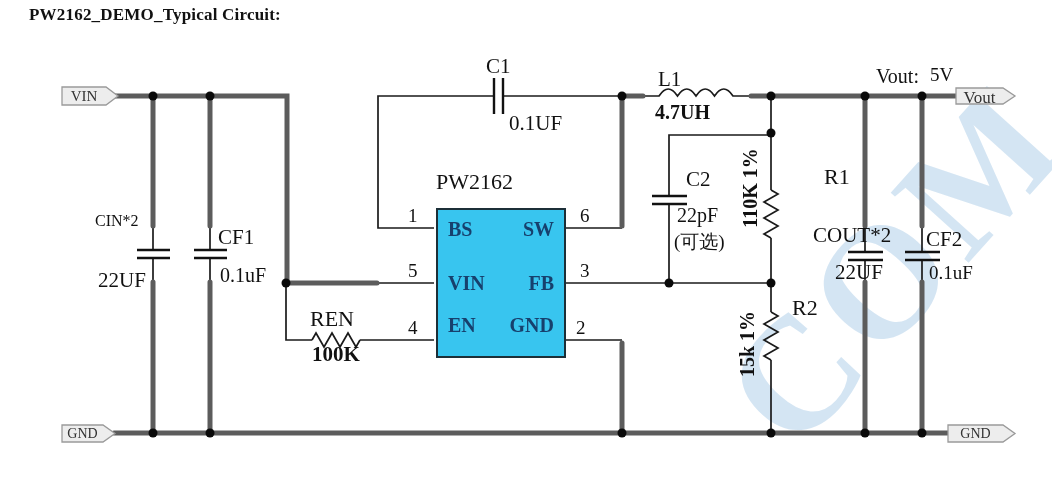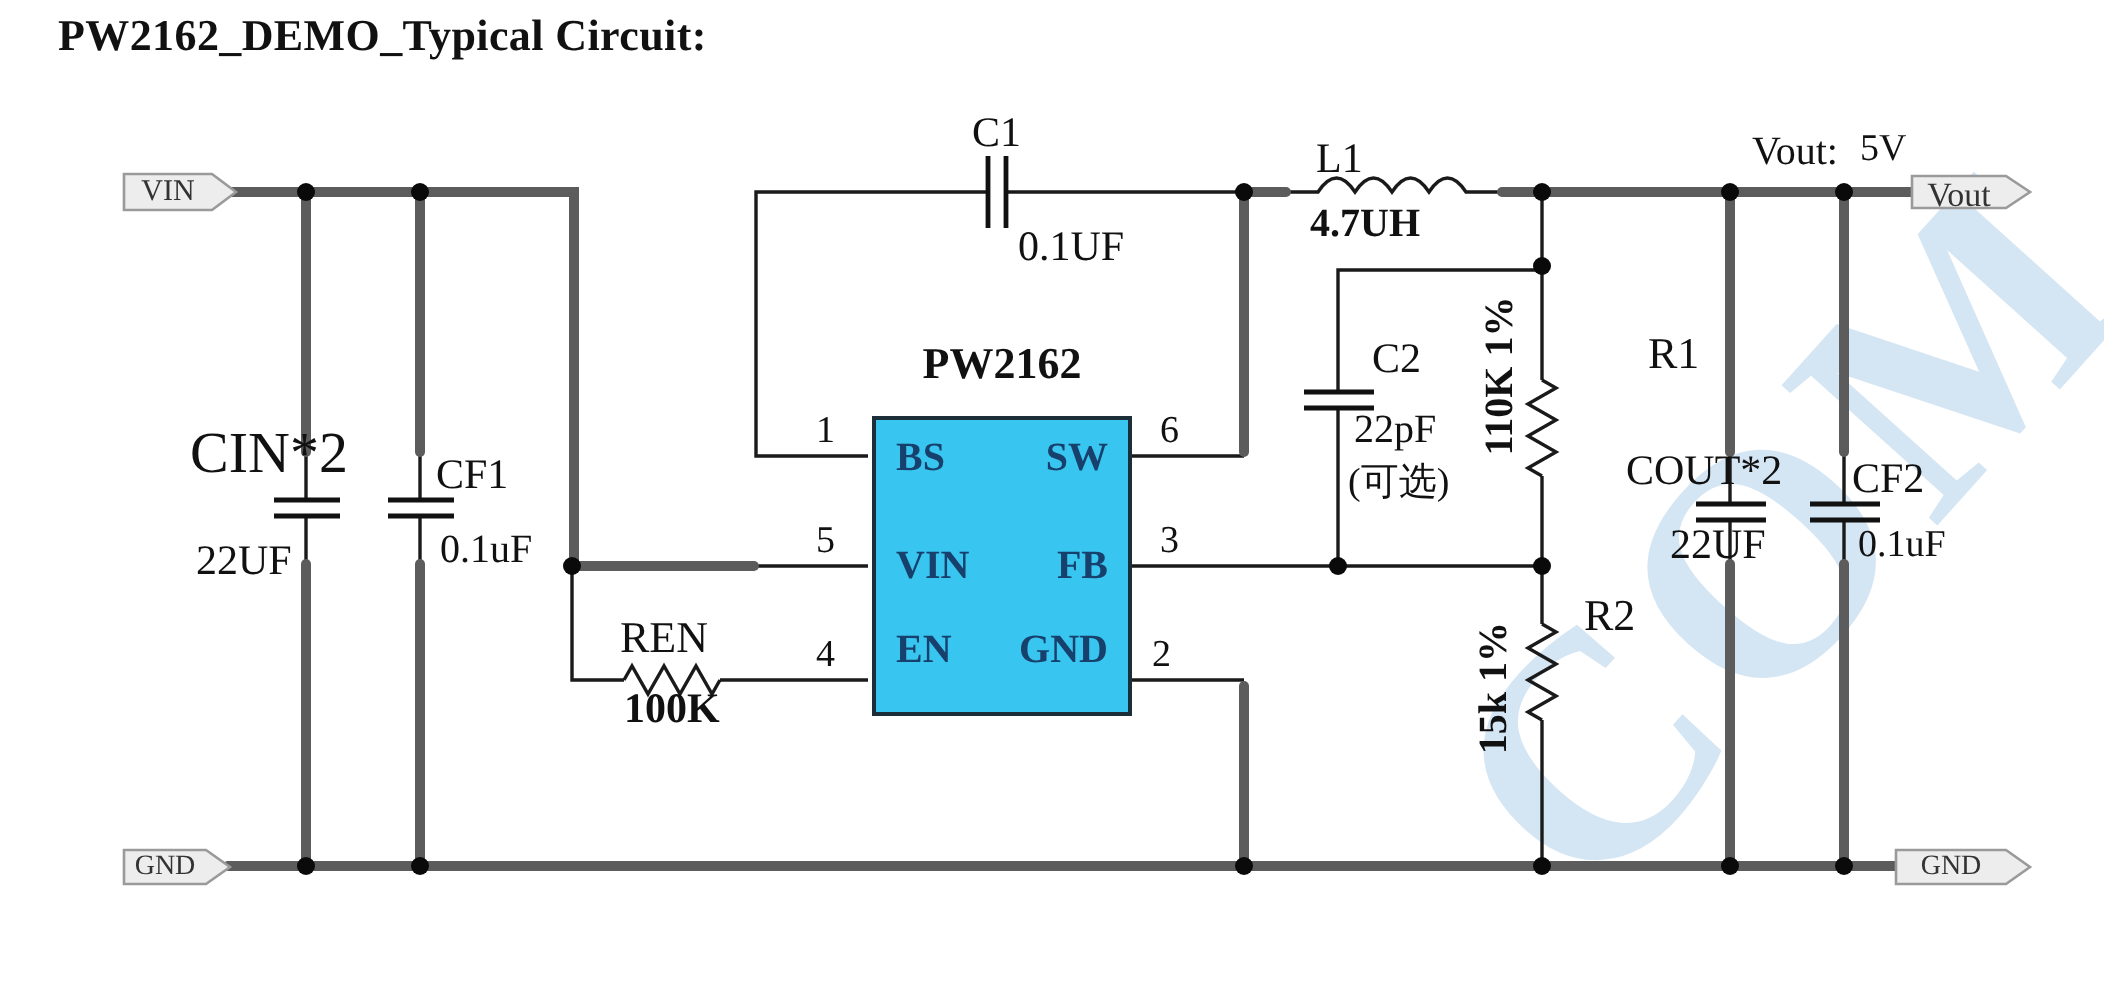--- a/index.html
+++ b/index.html
@@ -4,29 +4,29 @@
 <style>
   html,body{margin:0;padding:0;background:#fff;}
   #stage{
     position:relative;width:1052px;height:500px;background:#ffffff;
     font-family:"Liberation Serif","DejaVu Serif",serif;overflow:hidden;
   }
   #schematic-svg{position:absolute;left:0;top:0;z-index:1;}
   .lbl{position:absolute;z-index:2;color:#111;white-space:nowrap;line-height:1.1;}
   .b{font-weight:bold;}
   .rot{transform:rotate(-90deg);transform-origin:center center;text-align:center;}
-  #title{left:29px;top:6px;font-size:22px;font-weight:bold;letter-spacing:.2px;}
+  #title{left:29px;top:6px;font-size:17px;font-weight:bold;letter-spacing:.2px;}
   .tagtxt{text-align:center;color:#333;z-index:3;}
   #ic-box{
     position:absolute;left:436px;top:208px;width:130px;height:150px;
     background:#38c5ef;border:2px solid #1c2f38;box-sizing:border-box;z-index:2;
   }
   .ic-row{position:absolute;left:0;right:0;display:flex;justify-content:space-between;
     padding:0 10px;font-weight:bold;font-size:20px;color:#17406d;}
-  #pw-name{left:436px;top:170px;width:130px;text-align:center;font-size:22px;font-weight:bold;}
+  #pw-name{left:436px;top:170px;width:130px;text-align:left;font-size:22px;font-weight:normal;}
   .pinnum{font-size:19px;}
   #formula{left:328px;top:450px;font-size:24px;}
   #watermark{
     position:absolute;left:690px;top:360px;z-index:0;font-size:160px;font-weight:bold;
     color:rgba(160,197,229,0.45);transform:rotate(-48deg);transform-origin:left top;
     letter-spacing:8px;pointer-events:none;
   }
 </style>
 </head>
 <body>
@@ -122,21 +122,21 @@
   <div id="title" class="lbl">PW2162_DEMO_Typical Circuit:</div>
 
   <div class="lbl tagtxt" style="left:62px;top:88px;width:44px;font-size:15px;">VIN</div>
   <div class="lbl tagtxt" style="left:62px;top:426px;width:41px;font-size:14px;">GND</div>
   <div class="lbl tagtxt" style="left:956px;top:89px;width:47px;font-size:17px;">Vout</div>
   <div class="lbl tagtxt" style="left:948px;top:426px;width:55px;font-size:14px;">GND</div>
 
   <div class="lbl" style="left:876px;top:65px;font-size:20px;">Vout:</div>
   <div class="lbl" style="left:930px;top:65px;font-size:19px;">5V</div>
 
-  <div class="lbl" style="left:95px;top:212px;font-size:29px;">CIN*2</div>
+  <div class="lbl" style="left:95px;top:212px;font-size:16px;">CIN*2</div>
   <div class="lbl" style="left:98px;top:269px;font-size:21px;">22UF</div>
 
   <div class="lbl" style="left:218px;top:226px;font-size:21px;">CF1</div>
   <div class="lbl" style="left:220px;top:264px;font-size:20px;">0.1uF</div>
 
   <div class="lbl" style="left:486px;top:55px;font-size:21px;">C1</div>
   <div class="lbl" style="left:509px;top:112px;font-size:21px;">0.1UF</div>
 
   <div class="lbl" style="left:658px;top:68px;font-size:21px;">L1</div>
   <div class="lbl b" style="left:655px;top:101px;font-size:20px;">4.7UH</div>

